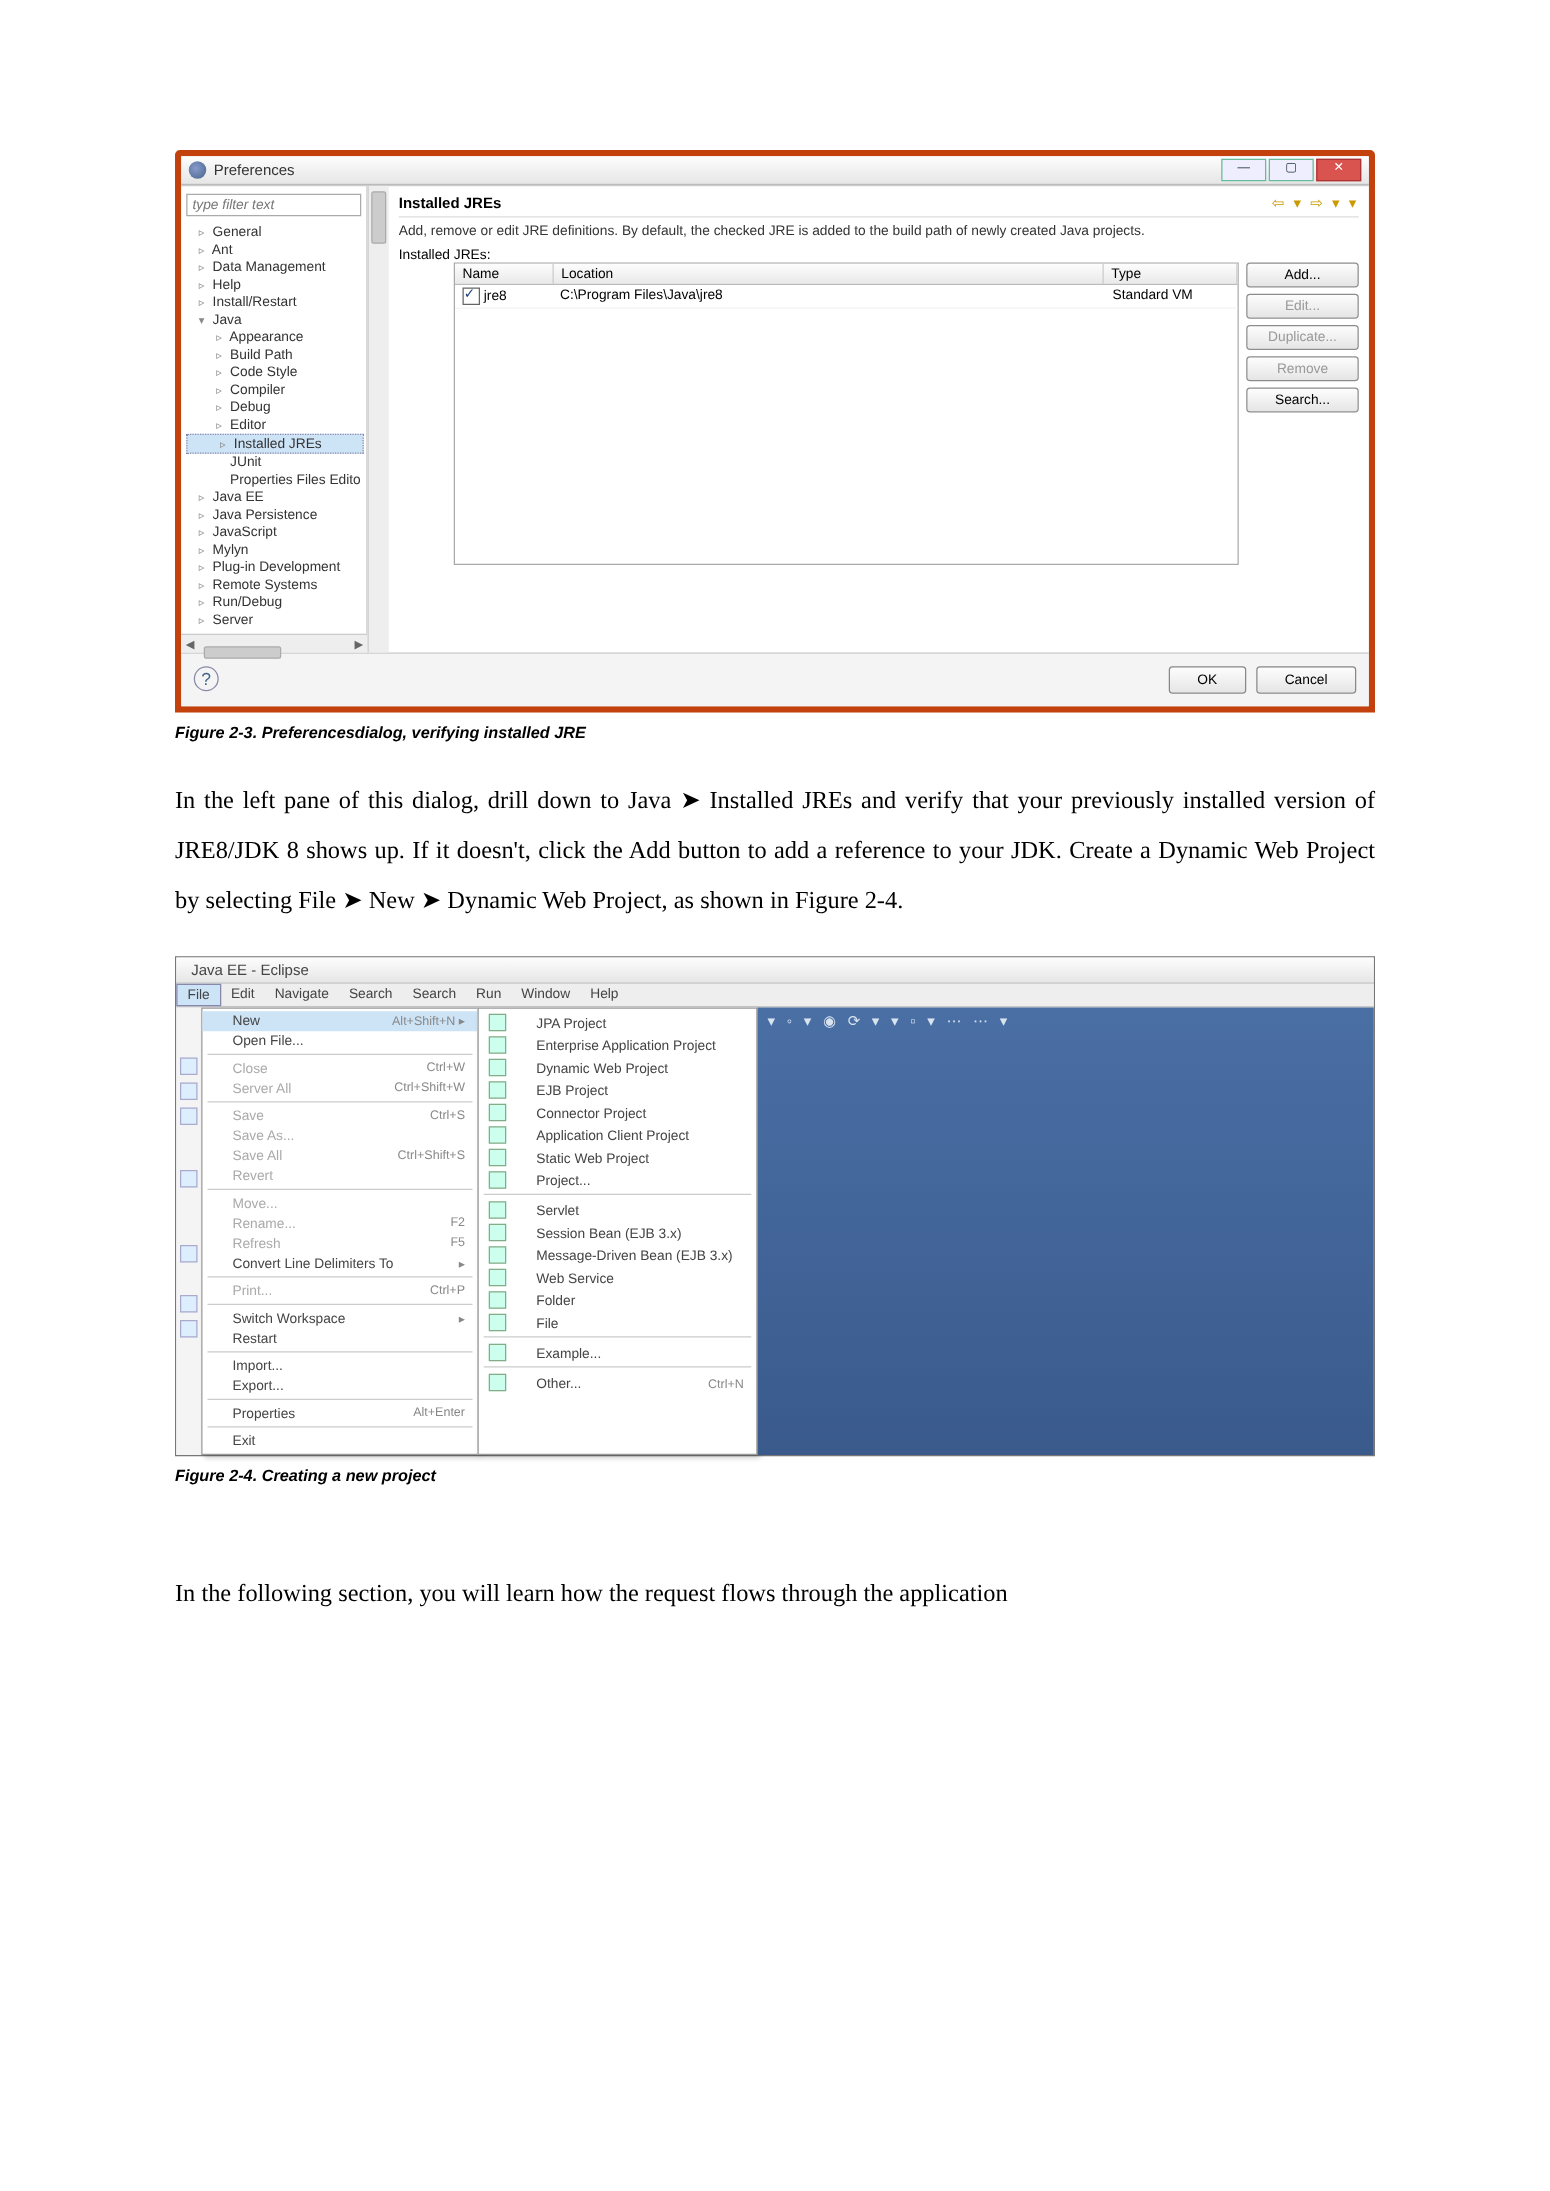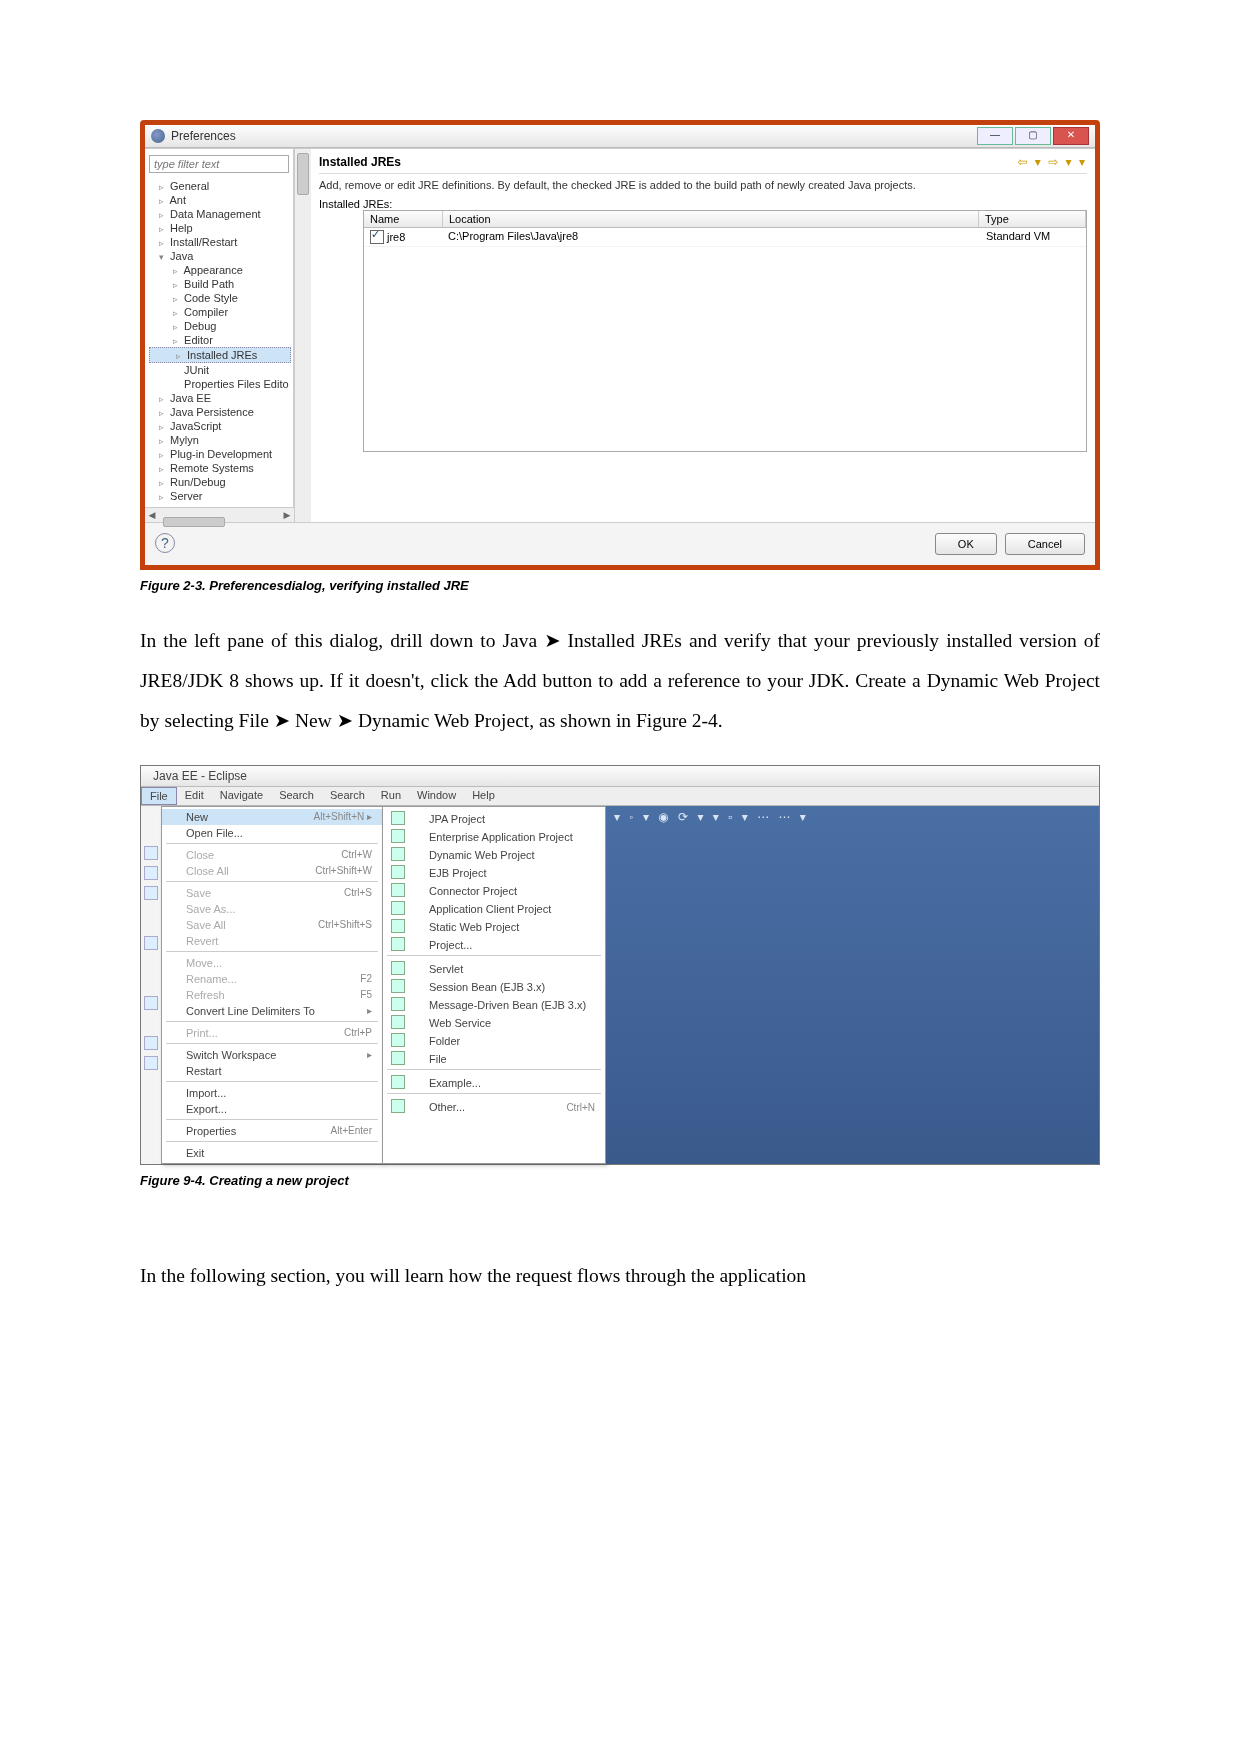--- a/index.html
+++ b/index.html
@@ -321,20 +321,27 @@
             <div id="jre-rows">
                 <div class="row">
                   <div class="td name">
                     <span class="chk on"></span>
                     <span>jre8</span>
                   </div>
                   <div class="td loc">C:\Program Files\Java\jre8</div>
                   <div class="td type">Standard VM</div>
                 </div>
               </div>
+          </div>
+          <div class="btncol">
+            <div class="wbtn">Add...</div>
+            <div class="wbtn dim">Edit...</div>
+            <div class="wbtn dim">Duplicate...</div>
+            <div class="wbtn dim">Remove</div>
+            <div class="wbtn">Search...</div>
           </div>
         </div>
       </div>
     </div>
     <div class="pref-footer">
       <div class="help">?</div>
       <div class="okbtn">OK</div>
       <div class="cancelbtn">Cancel</div>
     </div>
   </div>
@@ -374,21 +381,21 @@
           </div>
           <div class="fmrow">
             <span>Open File...</span>
           </div>
           <div class="fmrow sep"></div>
           <div class="fmrow dim">
             <span>Close</span>
             <span class="sc">Ctrl+W</span>
           </div>
           <div class="fmrow dim">
-            <span>Close All</span>
+            <span>Server All</span>
             <span class="sc">Ctrl+Shift+W</span>
           </div>
           <div class="fmrow sep"></div>
           <div class="fmrow dim">
             <span>Save</span>
             <span class="sc">Ctrl+S</span>
           </div>
           <div class="fmrow dim">
             <span>Save As...</span>
           </div>
@@ -513,18 +520,18 @@
             <span class="nm-ico"></span>
             <span>Other...</span>
             <span class="sc">Ctrl+N</span>
           </div>
         </div>
       <div class="toolfill">
         <div class="tbicons">▾ ◦ ▾ ◉ ⟳ ▾ ▾ ▫ ▾ ⋯ ⋯ ▾</div>
       </div>
     </div>
   </div>
-  <div class="caption">Figure 9-4.  Creating a new project</div>
+  <div class="caption">Figure 2-4.  Creating a new project</div>
 
   <div style="height:40px"></div>
   <div class="bodytext">In the following section, you will learn how the request flows through the application</div>
 
 </div>
 
 </body></html>

